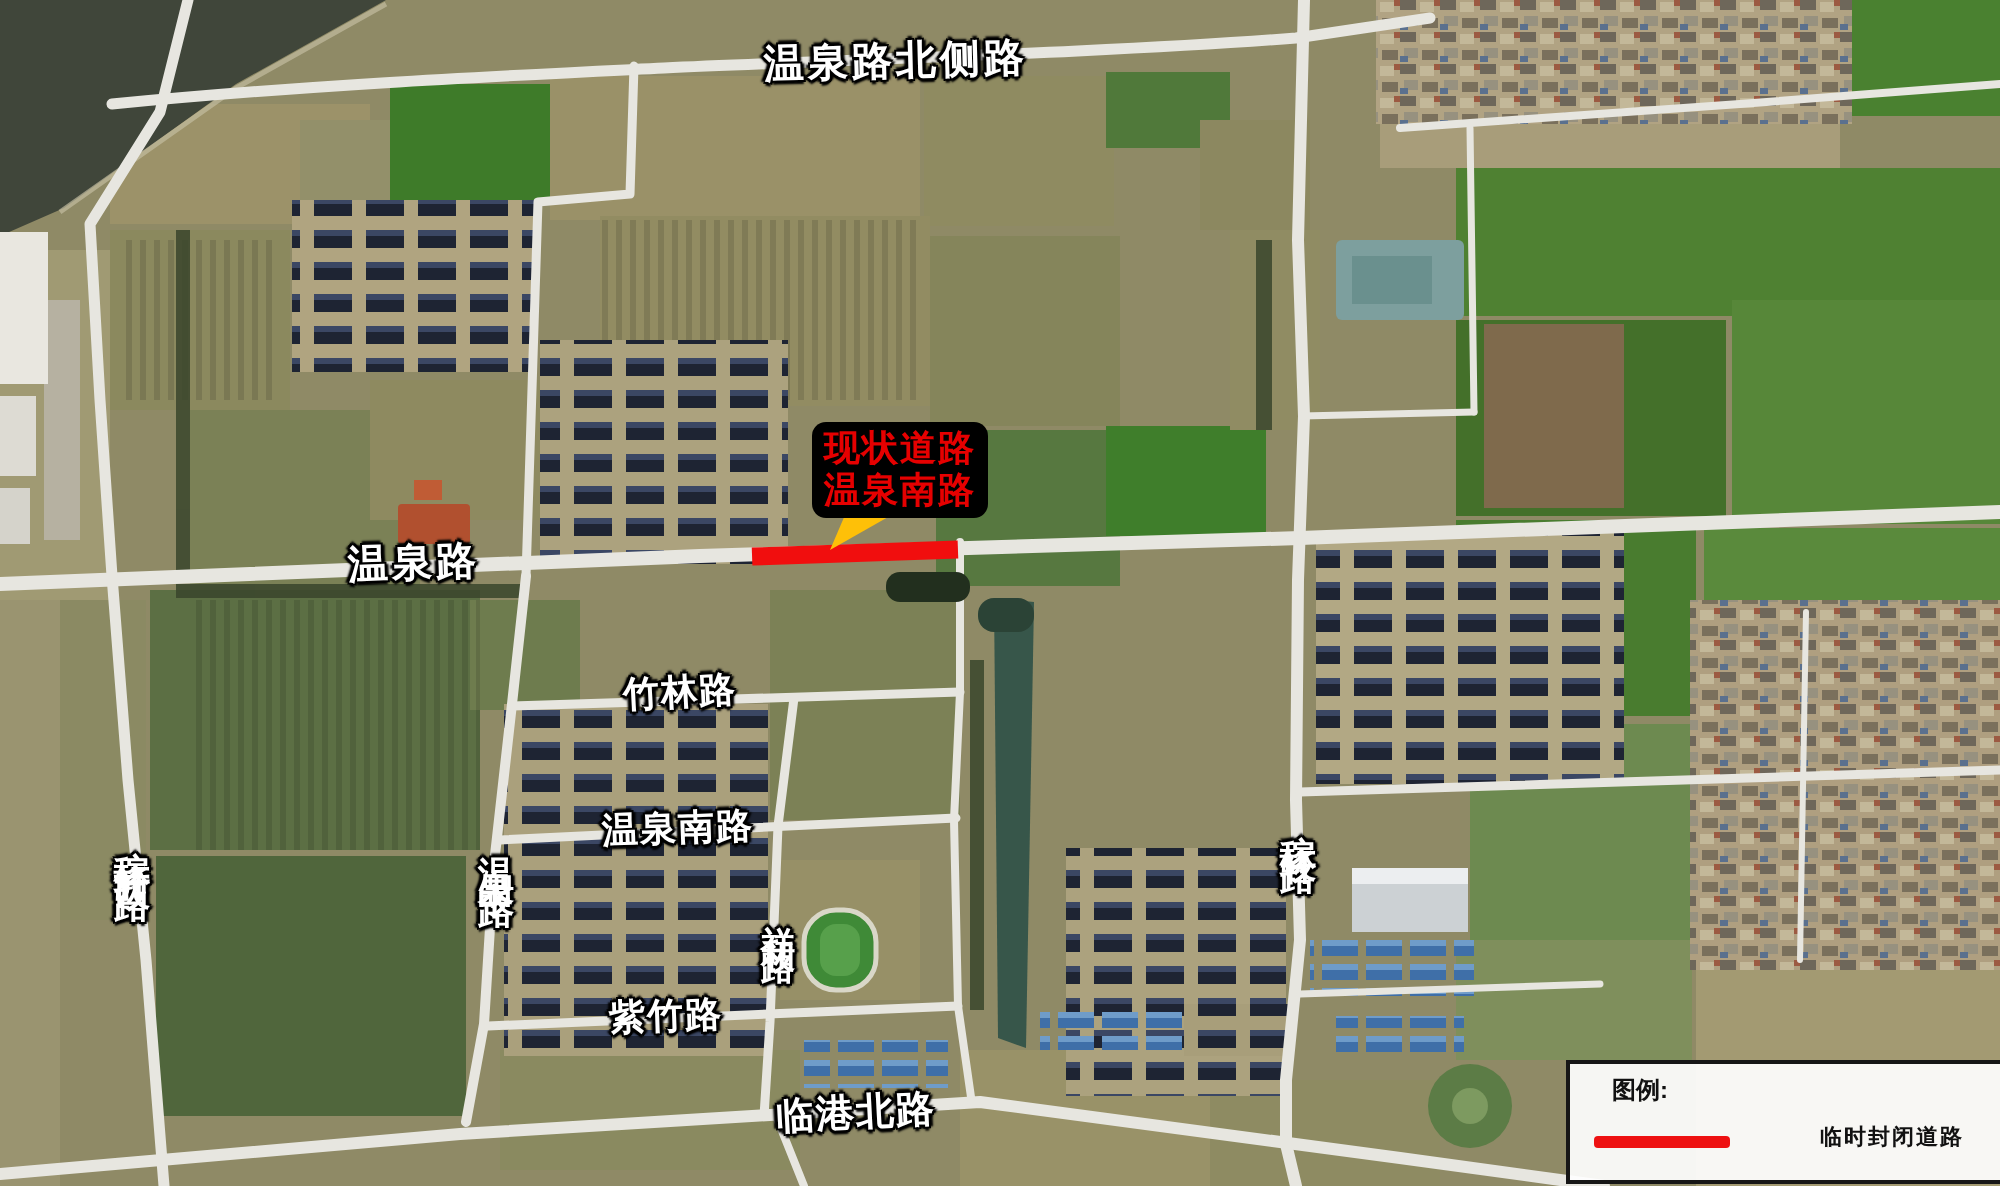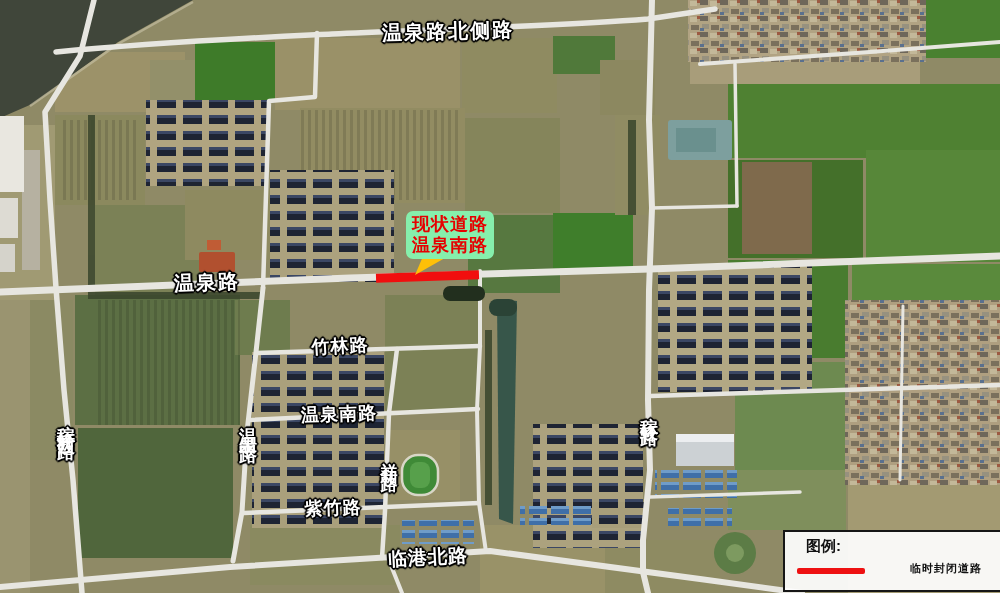--- a/index.html
+++ b/index.html
@@ -5,29 +5,29 @@
   html,body{margin:0;padding:0;background:#1b1b1b;}
   #stage{position:relative;width:1000px;height:593px;overflow:hidden;
          font-family:"Liberation Sans",sans-serif;background:#8f8a66;}
   #stage svg.base{position:absolute;left:0;top:0;}
   .rlabel{position:absolute;color:#fff;font-weight:bold;white-space:nowrap;
           transform:translate(-50%,-50%);line-height:1;
           text-shadow:-2px 0 1px #000,2px 0 1px #000,0 -2px 1px #000,0 2px 1px #000,
                       -1px -1px 0 #000,1px 1px 0 #000,1px -1px 0 #000,-1px 1px 0 #000;}
   .rlabel.vert{writing-mode:vertical-rl;text-orientation:upright;letter-spacing:6px;}
   .callout-box{position:absolute;left:406px;top:211px;width:88px;height:48px;
-          background:#86efac;border-radius:7px;display:flex;flex-direction:column;
-          align-items:center;justify-content:center;z-index:6;}
+          background:#000000;border-radius:7px;display:flex;flex-direction:column;
+          align-items:center;justify-content:center;z-index:6;text-decoration:underline;}
   .callout-box div{color:#e60000;font-weight:bold;font-size:18px;line-height:21px;letter-spacing:1px;}
   .callout-pointer{position:absolute;left:0;top:0;z-index:5;pointer-events:none;}
   .closed-road{position:absolute;left:376px;top:272px;width:103px;height:9px;
           background:#f10e0e;transform:rotate(-2deg);z-index:4;}
   .legend{position:absolute;left:783px;top:530px;width:215px;height:58px;
           background:rgba(255,255,255,0.92);border:2px solid #161616;z-index:8;}
-  .legend-title{position:absolute;left:21px;top:5px;font-size:15px;font-weight:bold;color:#111;}
+  .legend-title{position:absolute;left:21px;top:5px;font-size:12px;font-weight:bold;color:#111;}
   .legend-line{position:absolute;left:12px;top:36px;width:68px;height:6px;background:#ee1111;border-radius:2px;}
   .legend-label{position:absolute;left:105px;top:29px;font-size:11px;font-weight:bold;color:#111;letter-spacing:1px;margin-left:20px;}
 </style>
 </head>
 <body>
 
 <div id="stage">
 
   <svg class="base" width="1000" height="593" viewBox="0 0 1000 593">
     <defs>

